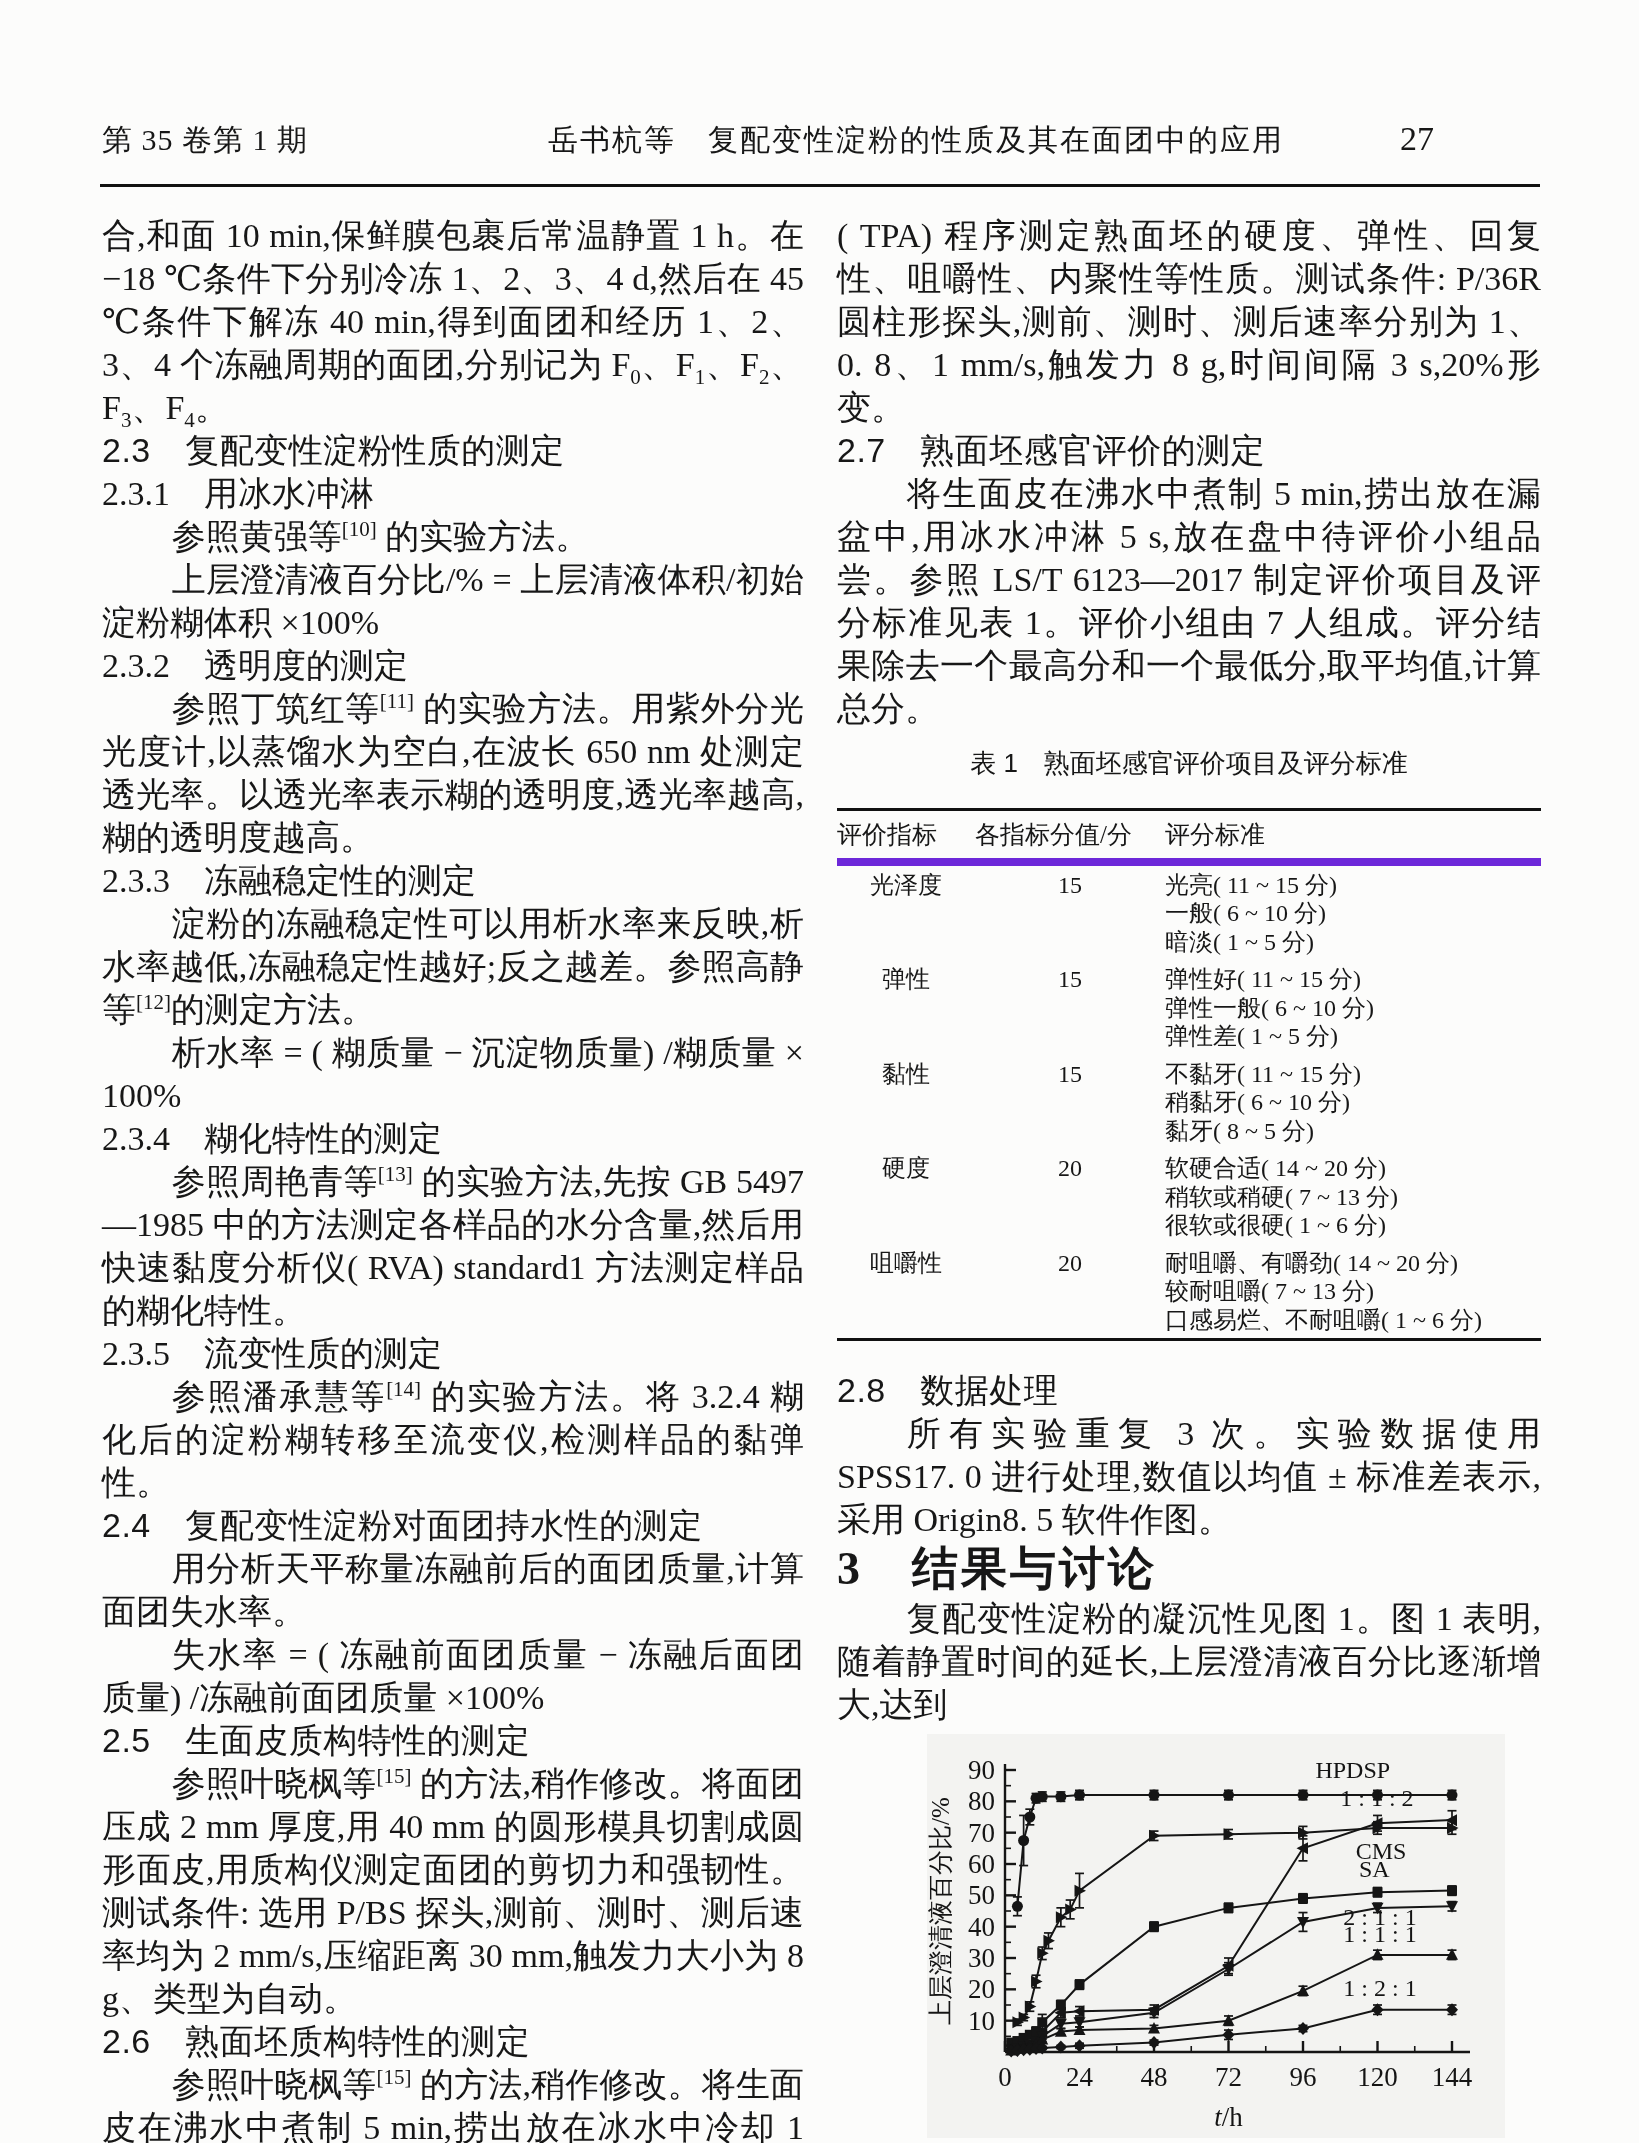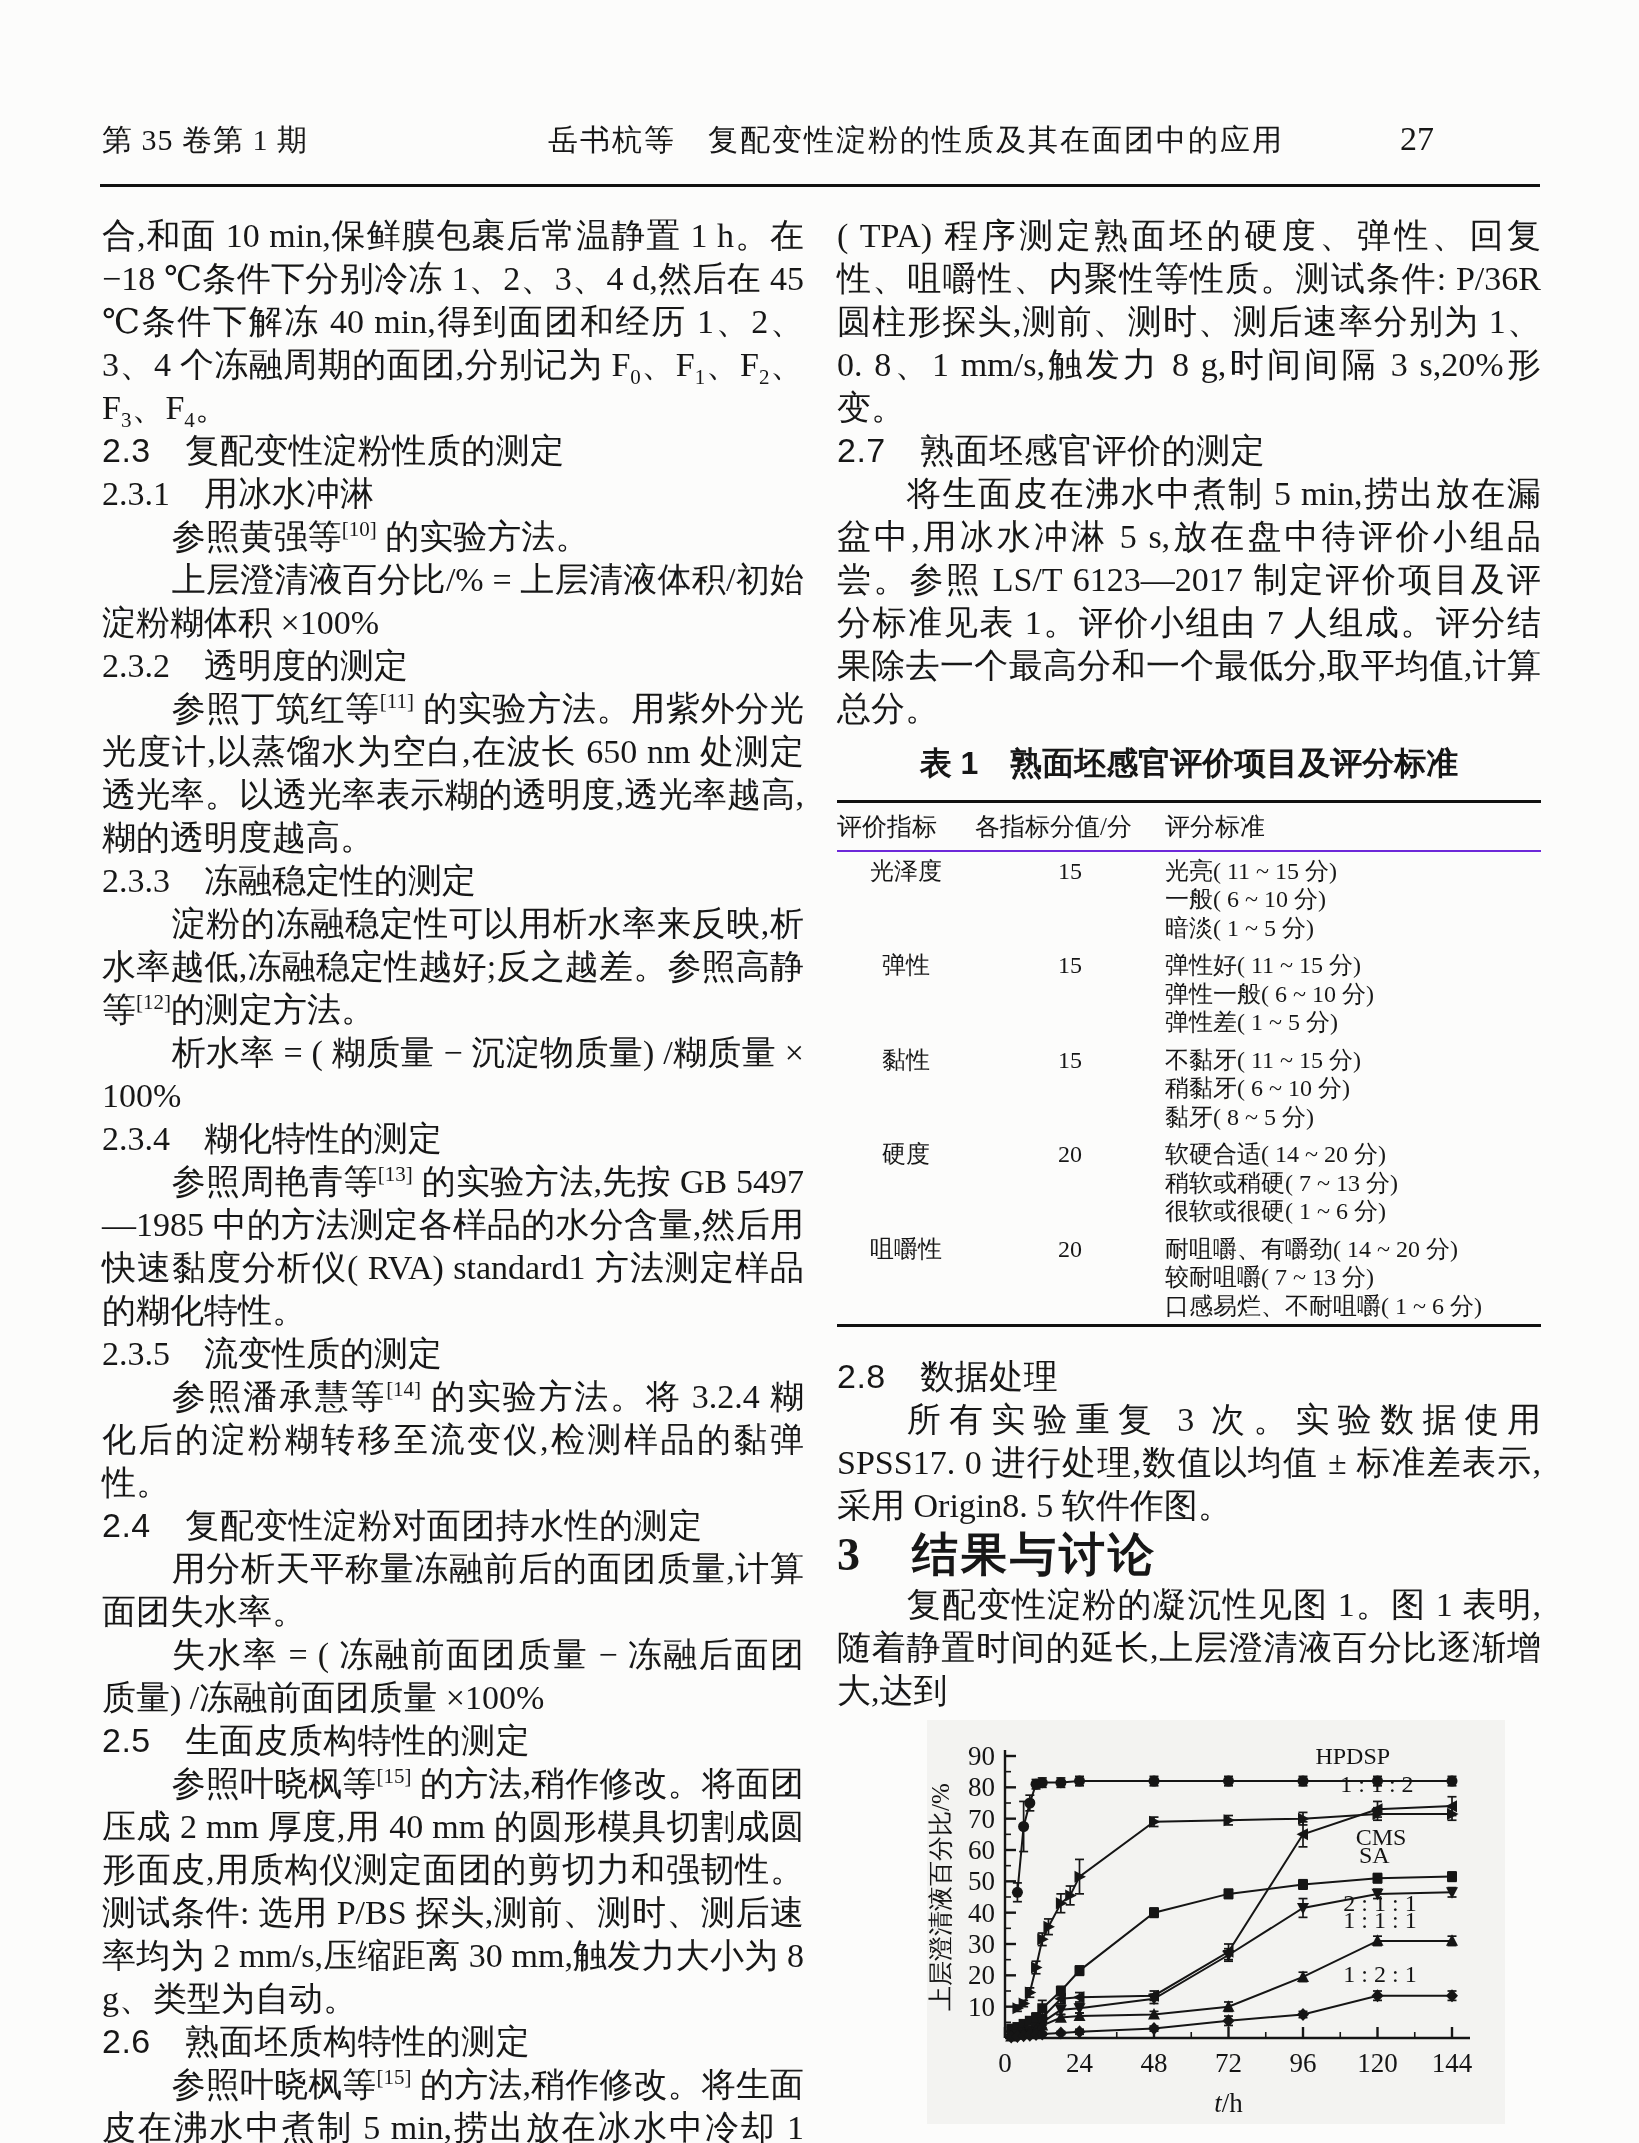--- a/index.html
+++ b/index.html
@@ -18,23 +18,23 @@
   #right-col{left:837px;width:704px}
   p.blk{margin:0;padding:0}
   .p{text-indent:2.05em}
   .noind{text-indent:0}
   .h2{font-family:"Liberation Sans","DejaVu Sans",sans-serif;font-weight:400;text-align:left;letter-spacing:.5px}
   .h3{text-align:left}
   .h1{font-size:46px;line-height:56px;margin:30px 0 14px;font-weight:600;letter-spacing:3px;text-align:left}
   sup{font-size:21px;line-height:0;vertical-align:super}
   sub{font-size:21px;line-height:0;vertical-align:sub}
   .tablewrap{margin:16px 0 28px}
-  .tbl-title{font-family:"Liberation Sans","DejaVu Sans",sans-serif;font-weight:700;font-size:32px;line-height:34px;text-align:center;margin-bottom:20px}
+  .tbl-title{font-family:"Liberation Sans","DejaVu Sans",sans-serif;font-weight:400;font-size:26px;line-height:34px;text-align:center;margin-bottom:28px}
   table.sens{width:100%;border-collapse:collapse;font-size:24px;line-height:28.5px;border-top:3.5px solid #111;border-bottom:3.5px solid #111}
-  table.sens thead th{font-weight:400;font-size:25px;padding:10px 0 8px;border-bottom:2px solid #6d28d9}
+  table.sens thead th{font-weight:400;font-size:25px;padding:10px 0 8px;border-bottom:8px solid #6d28d9}
   table.sens td{vertical-align:top;padding:5px 0 4px}
   td.c-ind,td.c-score{text-align:center}
   td.c-crit{text-align:left}
   figure.fig{margin:8px 0 0 90px;width:578px;height:404px;background:#f3f3f1;padding:0}
   svg text{fill:#141414}
 </style>
 </head>
 <body>
 
 <div class="page-header">

